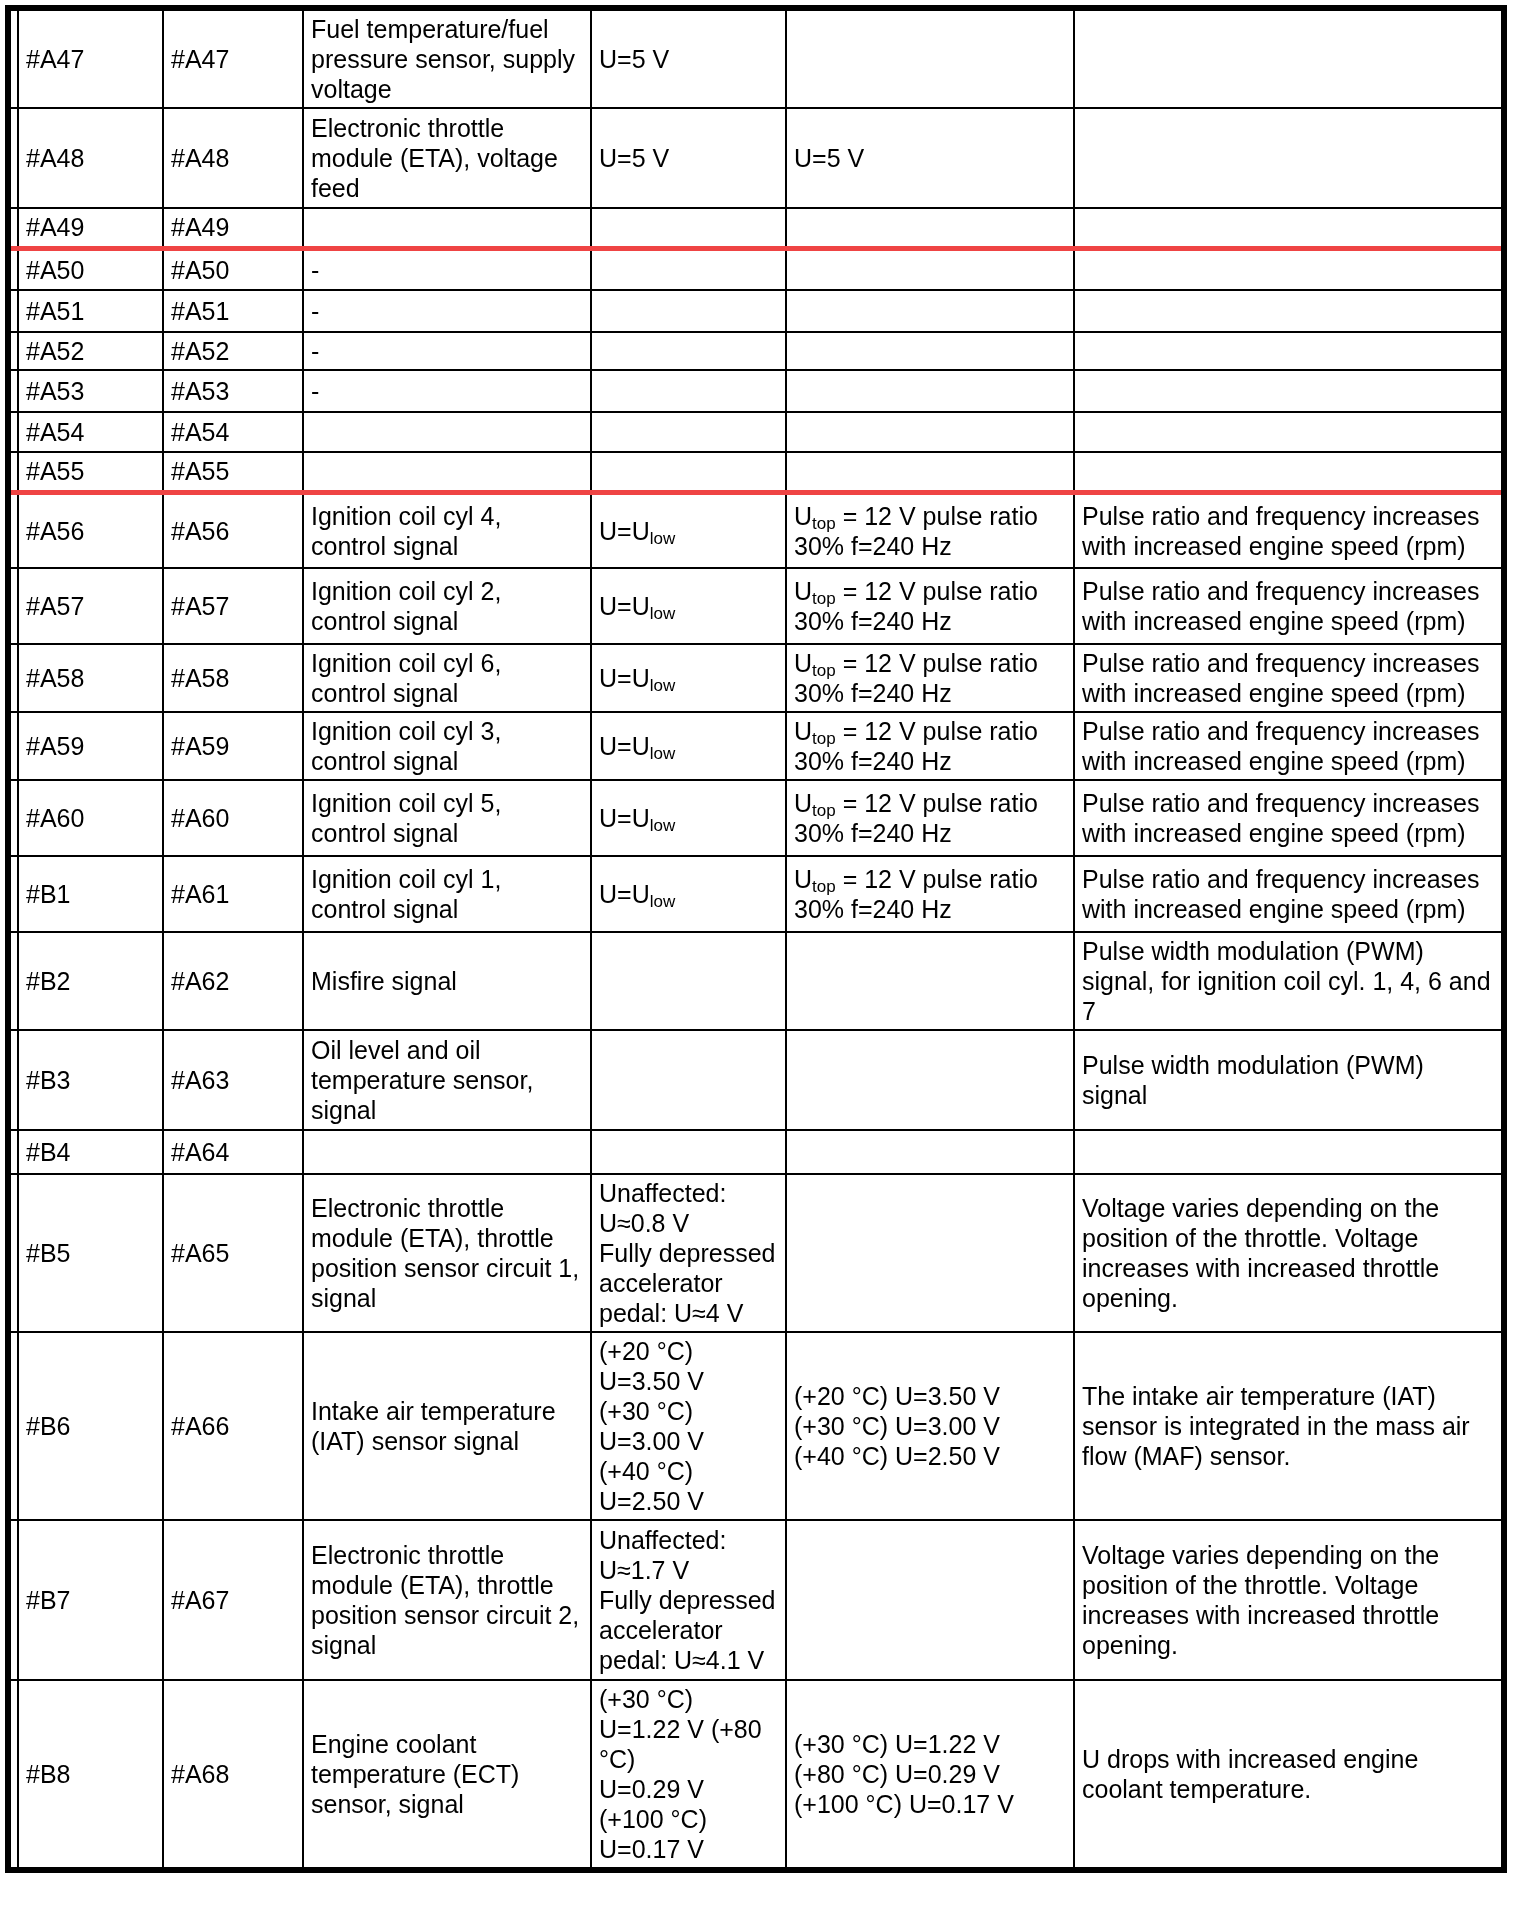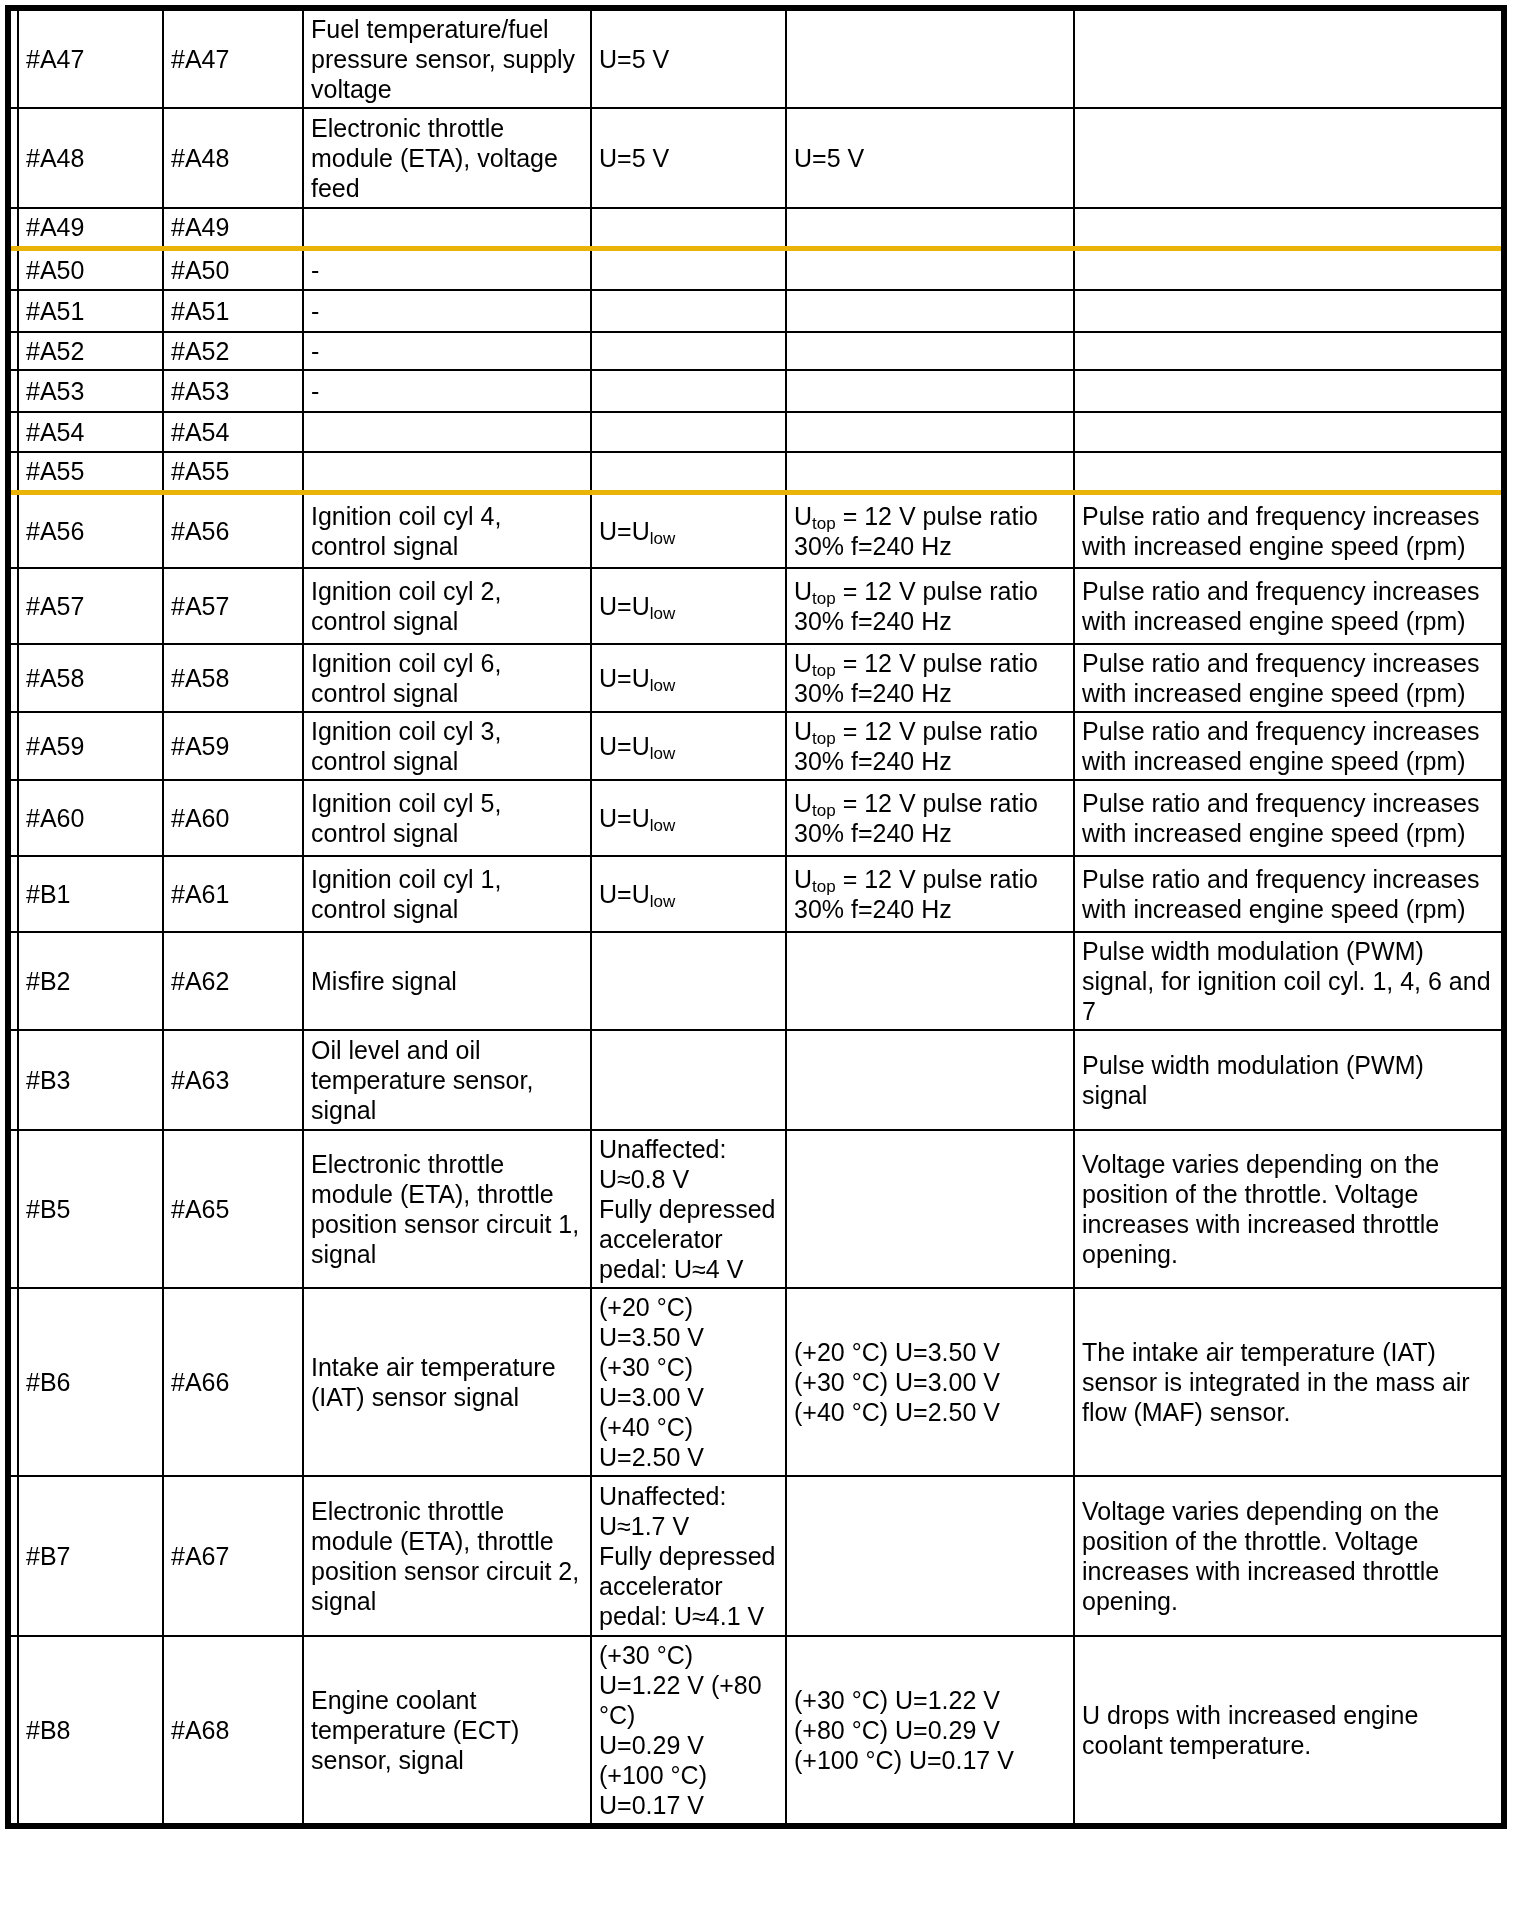--- a/index.html
+++ b/index.html
@@ -14,21 +14,21 @@
     border: 2px solid #000;
     vertical-align: middle;
     padding: 3px 7px;
     font-size: 25px;
     line-height: 30px;
     color: #000;
     overflow: hidden;
     word-wrap: break-word;
   }
   table.pin-table td.gutter { padding: 0; }
-  tr.thick-top td { border-top: 5px solid #eab308; }
+  tr.thick-top td { border-top: 5px solid #ef4444; }
   sub.u-sub {
     font-size: 17px;
     line-height: 0;
     position: relative;
     top: 4px;
     vertical-align: baseline;
   }
 </style>
 </head>
 <body>
@@ -191,20 +191,29 @@
         </tr>
         <tr style="height: 100px;">
           <td class="gutter"></td>
           <td>#B3</td>
           <td>#A63</td>
           <td>Oil level and oil temperature sensor, signal</td>
           <td></td>
           <td></td>
           <td>Pulse width modulation (PWM) signal</td>
         </tr>
+        <tr style="height: 44px;">
+          <td class="gutter"></td>
+          <td>#B4</td>
+          <td>#A64</td>
+          <td></td>
+          <td></td>
+          <td></td>
+          <td></td>
+        </tr>
         <tr style="height: 155px;">
           <td class="gutter"></td>
           <td>#B5</td>
           <td>#A65</td>
           <td>Electronic throttle module (ETA), throttle position sensor circuit 1, signal</td>
           <td>Unaffected:<br>U≈0.8 V<br>Fully depressed<br>accelerator<br>pedal: U≈4 V</td>
           <td></td>
           <td>Voltage varies depending on the position of the throttle. Voltage increases with increased throttle opening.</td>
         </tr>
         <tr style="height: 188px;">

